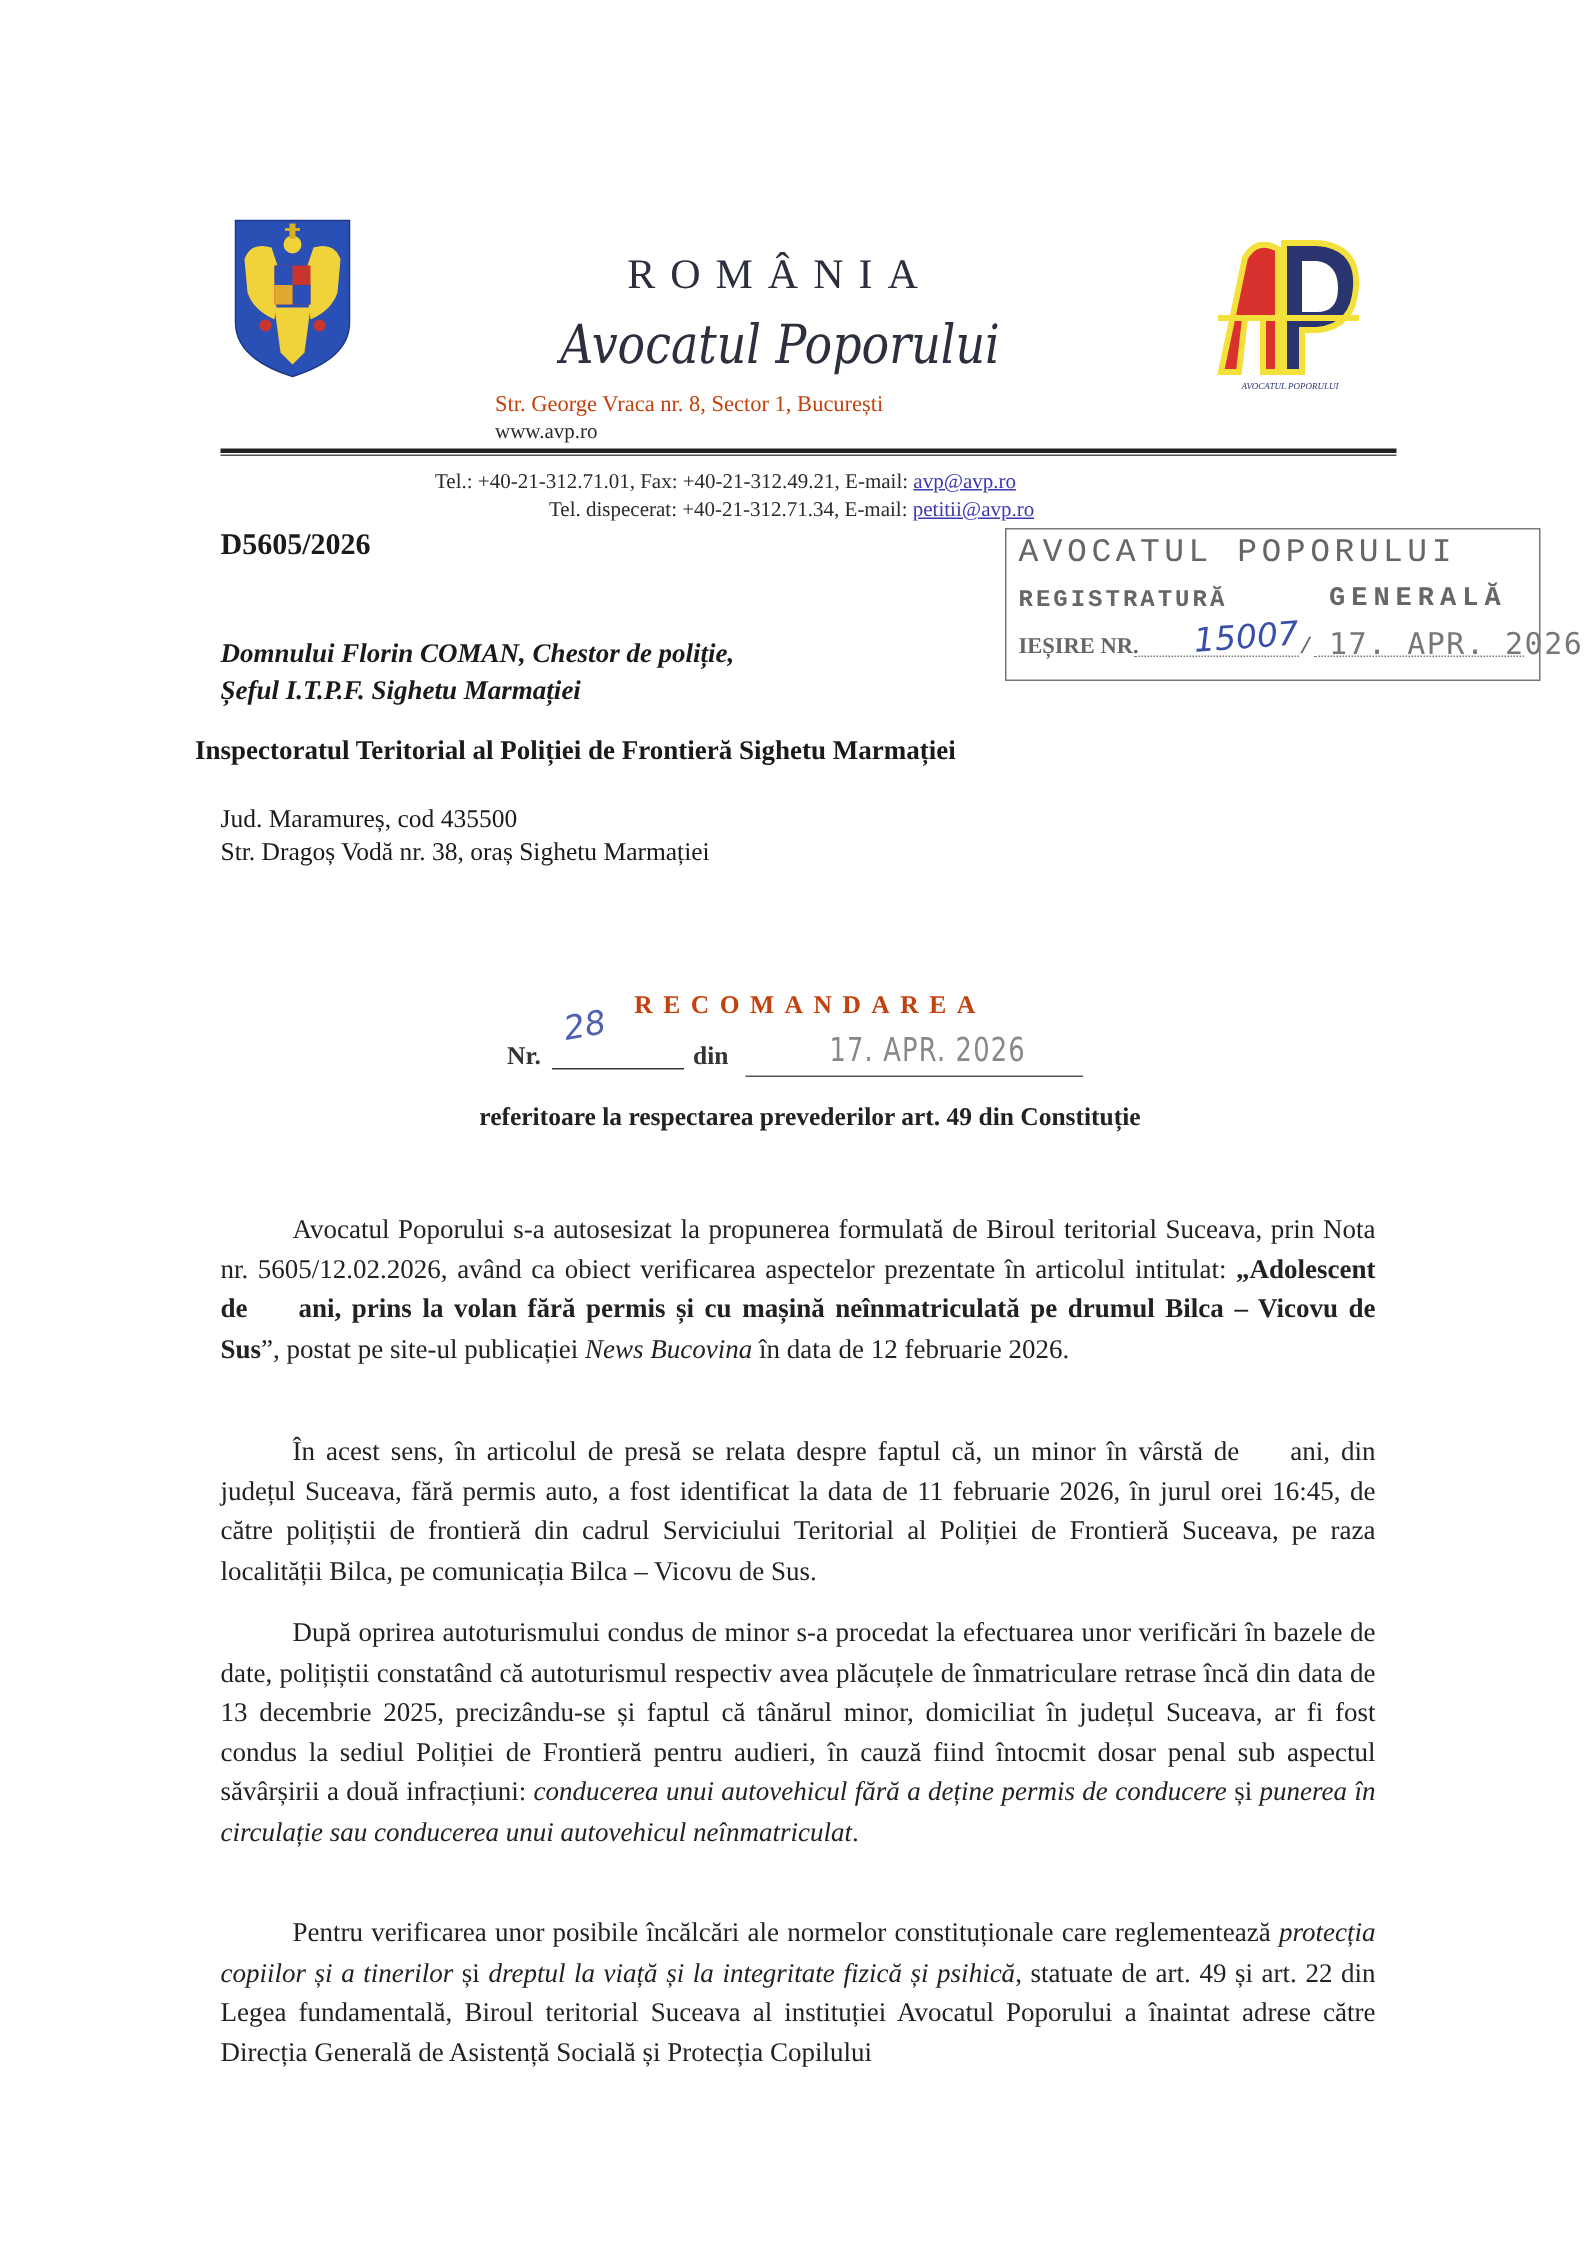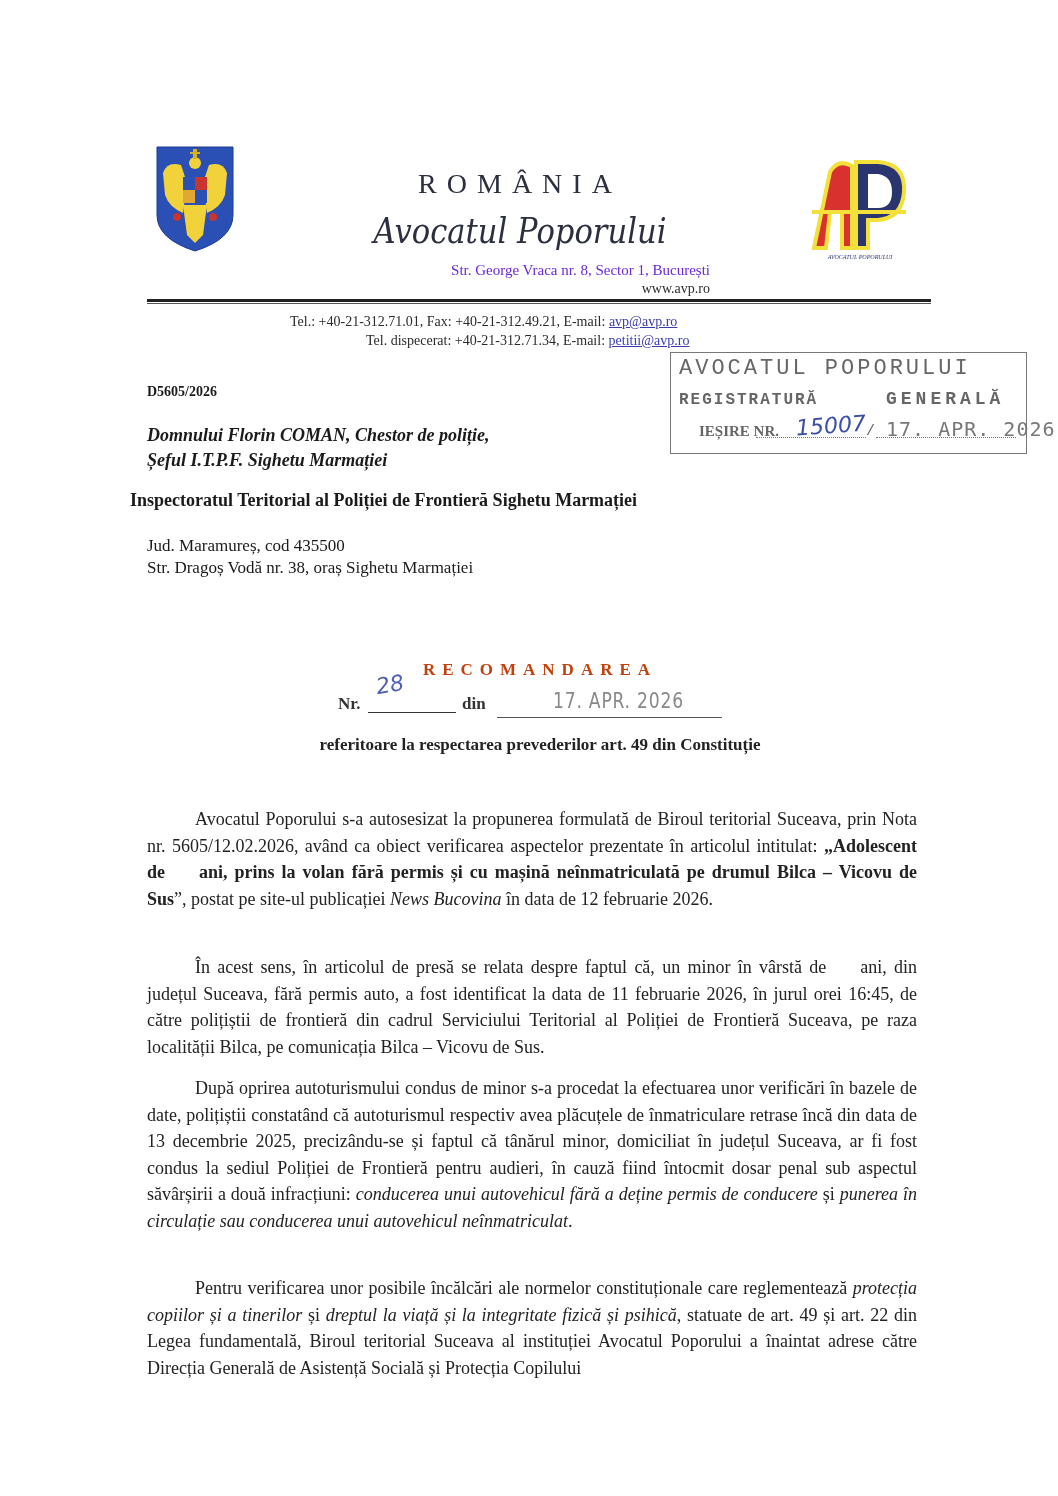--- a/index.html
+++ b/index.html
@@ -28,46 +28,46 @@
       left: 330px; top: 168px; width: 380px; text-align: center;
       font-size: 28px; letter-spacing: 10px; color: #2b2f3e; font-weight: normal;
     }
     .institution {
       left: 300px; top: 210px; width: 440px; text-align: center;
       font-family: "DejaVu Serif", serif; font-style: italic;
       font-size: 36px; color: #2b2f3e; letter-spacing: 0px;
       transform: scaleX(0.85); transform-origin: center;
     }
     .address {
-      left: 330px; top: 262px; width: 380px; text-align: right;
-      font-size: 15px; color: #6d28d9;
+      left: 330px; top: 262px; width: 380px; text-align: left;
+      font-size: 15px; color: #c2410c;
     }
     .website {
-      left: 330px; top: 281px; width: 380px; text-align: right;
+      left: 330px; top: 281px; width: 380px; text-align: left;
       font-size: 14px; color: #2a2a2a;
     }
     .rule-thick {
       left: 147px; top: 299px; width: 784px; height: 3px; background: #222;
     }
     .rule-thin {
       left: 147px; top: 303px; width: 784px; height: 1px; background: #555;
     }
     .contact-1 {
       left: 290px; top: 314px; width: 520px; font-size: 14px; color: #2a2a2a;
       white-space: nowrap;
     }
     .contact-2 {
       left: 330px; top: 333px; width: 520px; font-size: 14px; color: #2a2a2a;
       white-space: nowrap;
       margin-left: 36px;
     }
     .link { color: #3b3bb0; text-decoration: underline; }
 
     .doc-ref {
-      left: 147px; top: 384px; font-size: 14px; font-weight: bold; color: #1a1a1a;
+      left: 147px; top: 352px; font-size: 20px; font-weight: bold; color: #1a1a1a;
     }
 
     
     .stamp {
       left: 670px; top: 352px; width: 355px; height: 100px;
       border: 1.5px solid #777;
       font-family: "Liberation Mono", "DejaVu Sans Mono", monospace;
       color: #666;
     }
     .stamp-line1 {
@@ -75,21 +75,20 @@
     }
     .stamp-line2 {
       position: absolute; left: 8px; top: 38px; font-size: 16px; letter-spacing: 2px; font-weight: bold; white-space: nowrap;
     }
     .stamp-line2b {
       position: absolute; left: 215px; top: 36px; font-size: 18px; letter-spacing: 4px; font-weight: bold; white-space: nowrap;
     }
     .stamp-line3 {
       position: absolute; left: 8px; top: 70px; font-size: 15px; font-weight: bold; white-space: nowrap;
       font-family: "Liberation Serif", serif;
-      margin-left: 20px;
     }
     .stamp-dots {
       position: absolute; left: 85px; top: 84px; width: 110px; border-bottom: 1px dotted #777;
     }
     .stamp-dots2 {
       position: absolute; left: 205px; top: 84px; width: 140px; border-bottom: 1px dotted #777;
     }
     .stamp-slash {
       position: absolute; left: 195px; top: 70px; font-size: 15px;
     }

